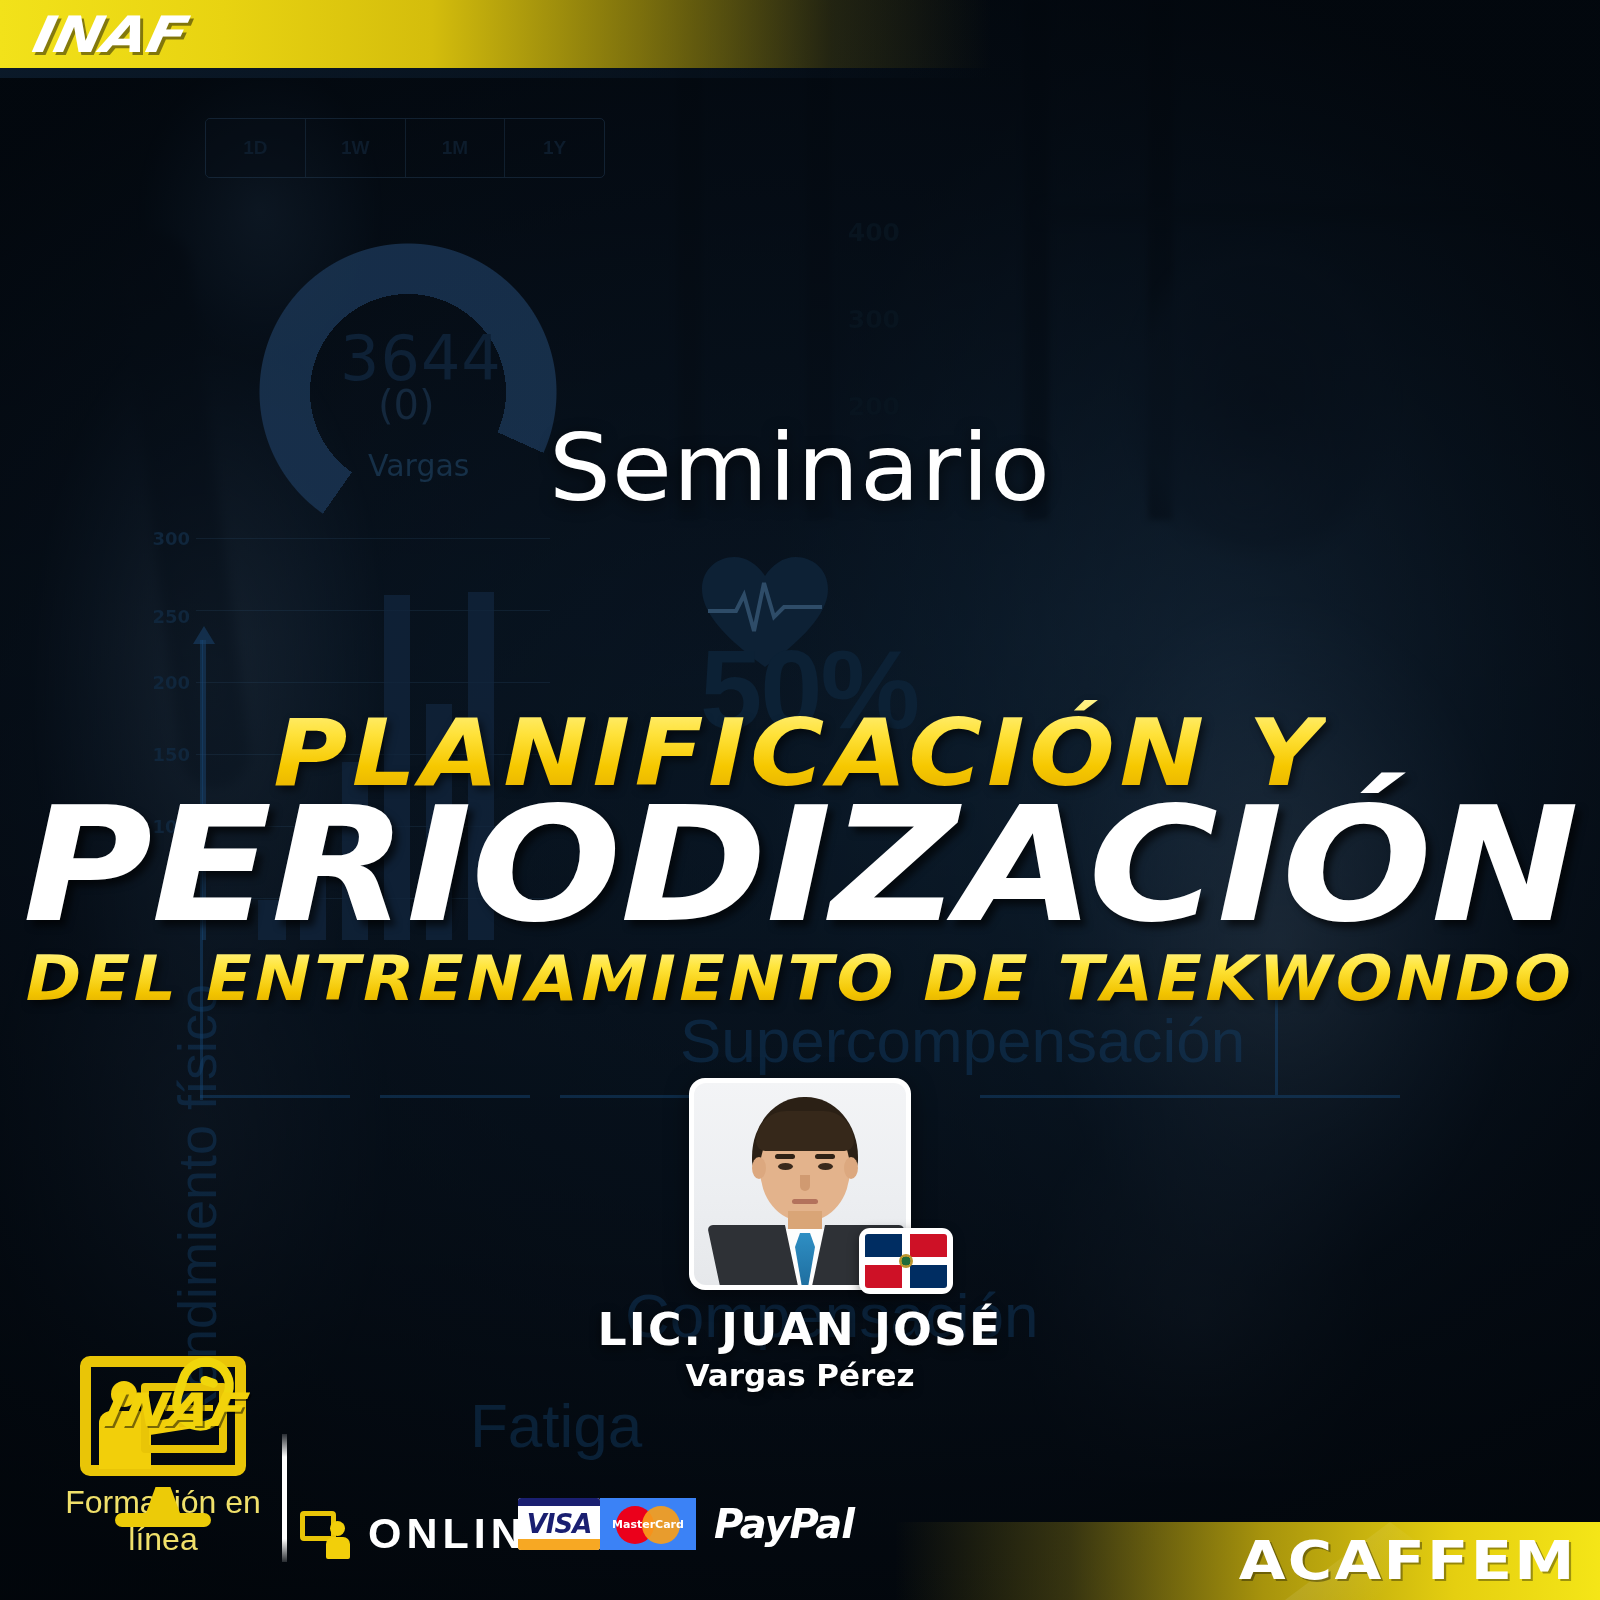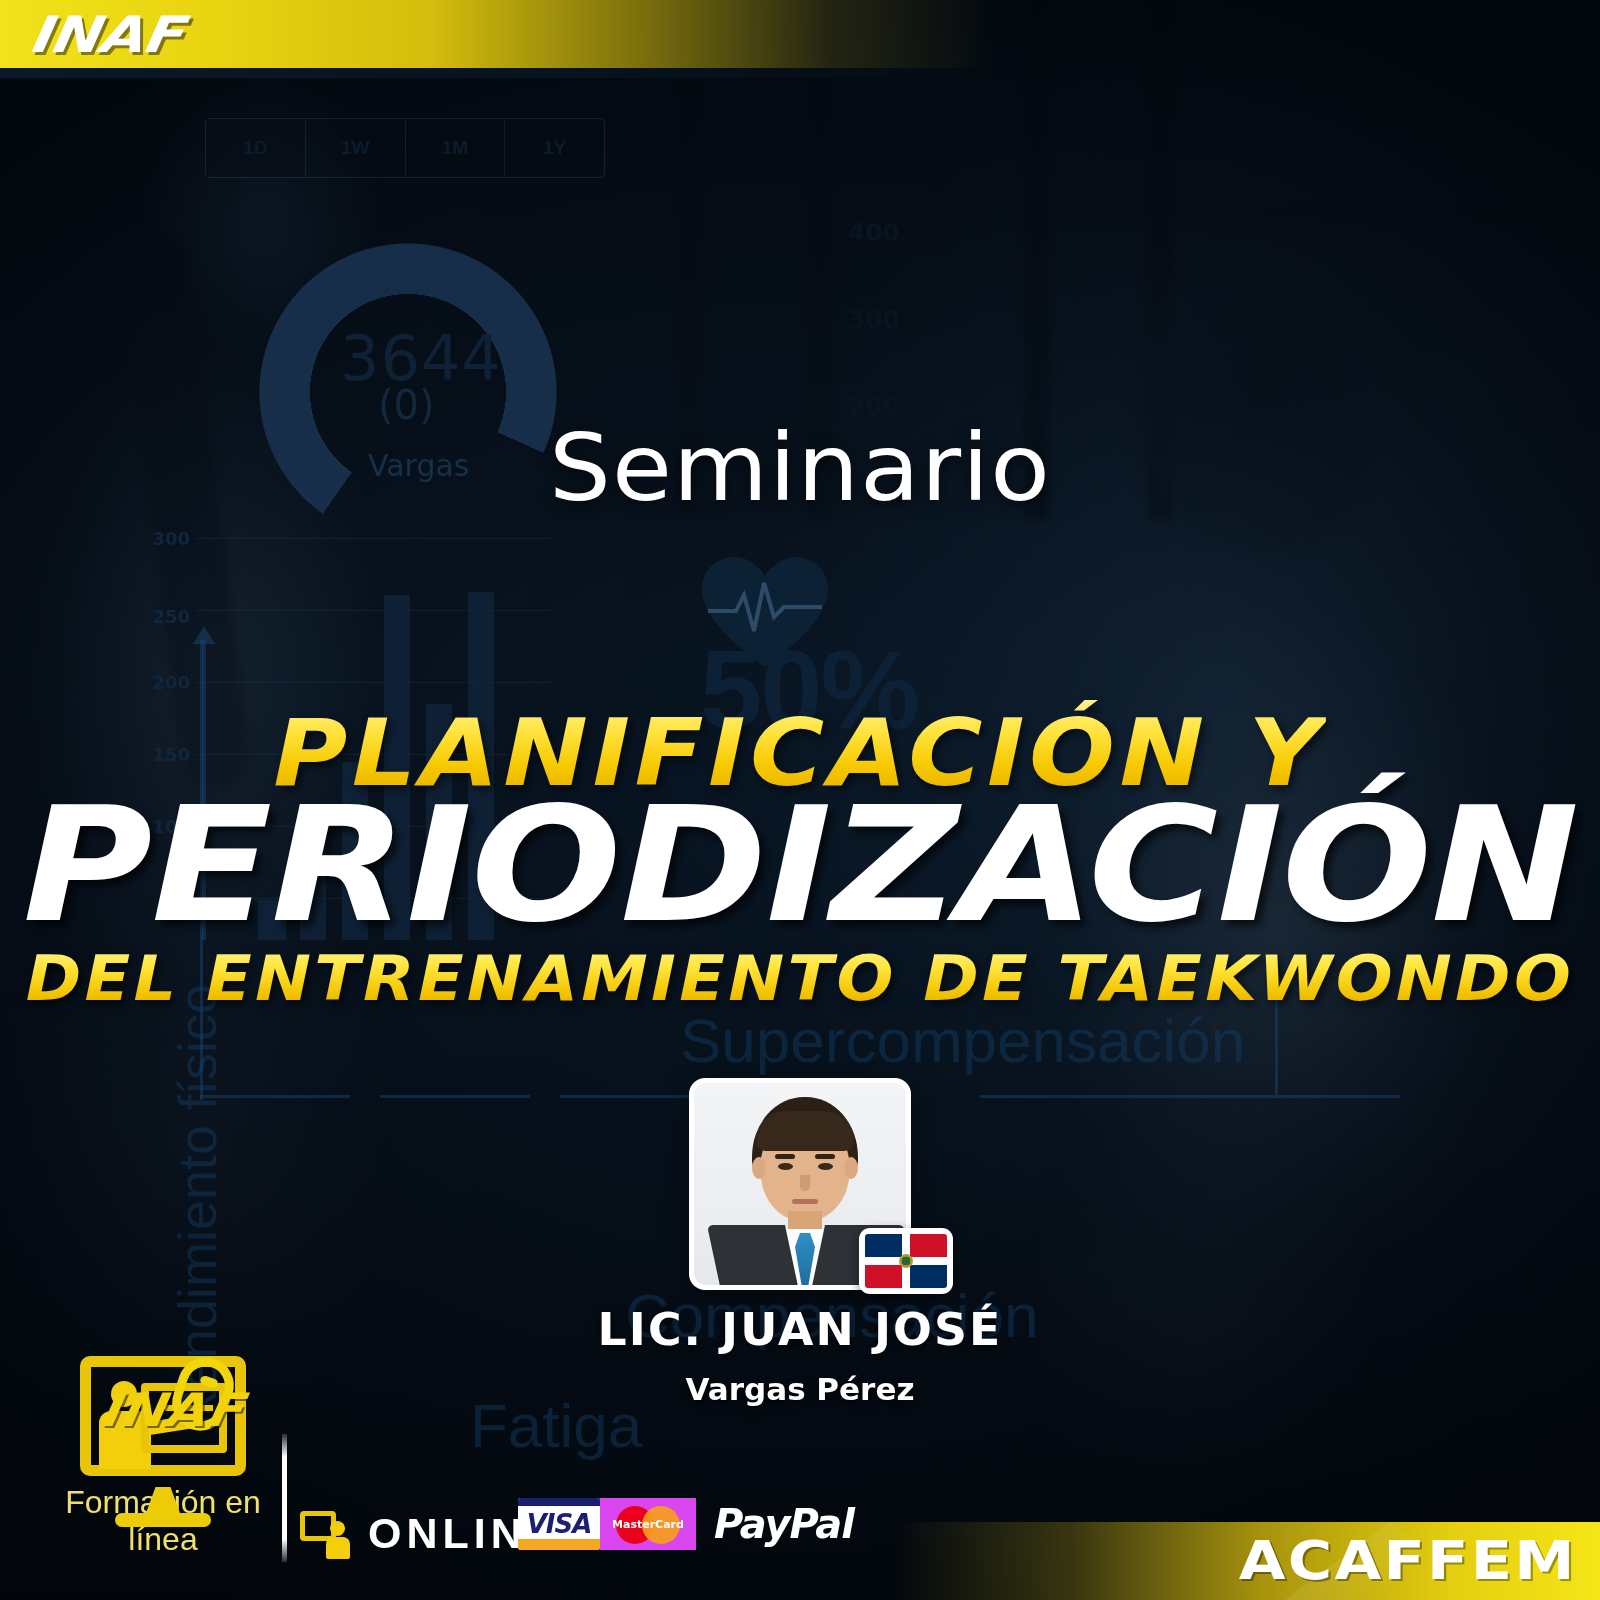--- a/index.html
+++ b/index.html
@@ -236,21 +236,21 @@
   .flag .cross-h{position:absolute;top:calc(50% - 4px);left:0;height:8px;width:100%;background:#fff;}
   .flag .emblem{position:absolute;left:calc(50% - 7px);top:calc(50% - 7px);width:14px;height:14px;border-radius:50%;
                 background:radial-gradient(circle,#1f6b3a 0 45%,#b9952e 46% 100%);}
 
   .sp-name {
     margin-top:14px; font-size:44px; font-weight:700; color:#ffffff;
     letter-spacing:2px; font-family:"DejaVu Sans", sans-serif;
     transform:scaleX(1.04); text-shadow:0 3px 10px rgba(0,0,0,.7);
   }
   .sp-surname {
-    margin-top:16px; font-size:31px; font-weight:700; color:#ffffff;
+    margin-top:2px; font-size:31px; font-weight:700; color:#ffffff;
     font-family:"DejaVu Sans", sans-serif; text-shadow:0 3px 10px rgba(0,0,0,.7);
   }
 
   
   .footer-bar {
     position:absolute; left:15px; bottom:0; width:100%; height:78px;
     background:linear-gradient(90deg, rgba(10,20,32,0) 0%, rgba(10,20,32,0) 55%, rgba(120,108,20,.45) 66%, rgba(196,172,12,.85) 78%, #e5cf10 90%, #f6e818 100%);
   }
   .footer-bar::before{
     content:""; position:absolute; right:120px; bottom:0; width:210px; height:78px;
@@ -310,21 +310,21 @@
 
   .pay-row { position:absolute; left:518px; bottom:50px; display:flex; align-items:center; gap:0px; }
   .visa {
     width:82px; height:52px; background:#ffffff; border-radius:3px;
     display:flex; flex-direction:column; justify-content:center; align-items:center; position:relative; overflow:hidden;
   }
   .visa .vtop { position:absolute; top:0; left:0; right:0; height:8px; background:#1a1f71; }
   .visa .vbot { position:absolute; bottom:0; left:0; right:0; height:11px; background:#f7a823; }
   .visa .vtxt { font-size:26px; font-weight:700; font-style:italic; color:#1a1f71; font-family:"DejaVu Sans", sans-serif; letter-spacing:-1px; }
   .mc {
-    width:96px; height:52px; background:#d946ef; position:relative; display:flex; align-items:center; justify-content:center;
+    width:96px; height:52px; background:#3b82f6; position:relative; display:flex; align-items:center; justify-content:center;
   }
   .mc .c1 { position:absolute; left:16px; top:8px; width:38px; height:38px; border-radius:50%; background:#eb001b; }
   .mc .c2 { position:absolute; left:42px; top:8px; width:38px; height:38px; border-radius:50%; background:#f79e1b; opacity:.92; }
   .mc .mtxt { position:relative; z-index:2; font-size:11px; font-weight:700; color:#fff; font-family:"DejaVu Sans", sans-serif; }
   .paypal {
     margin-left:18px; font-size:40px; font-weight:700; font-style:italic; color:#ffffff;
     font-family:"DejaVu Sans", sans-serif; letter-spacing:-1px;
   }
 </style>
 </head>

